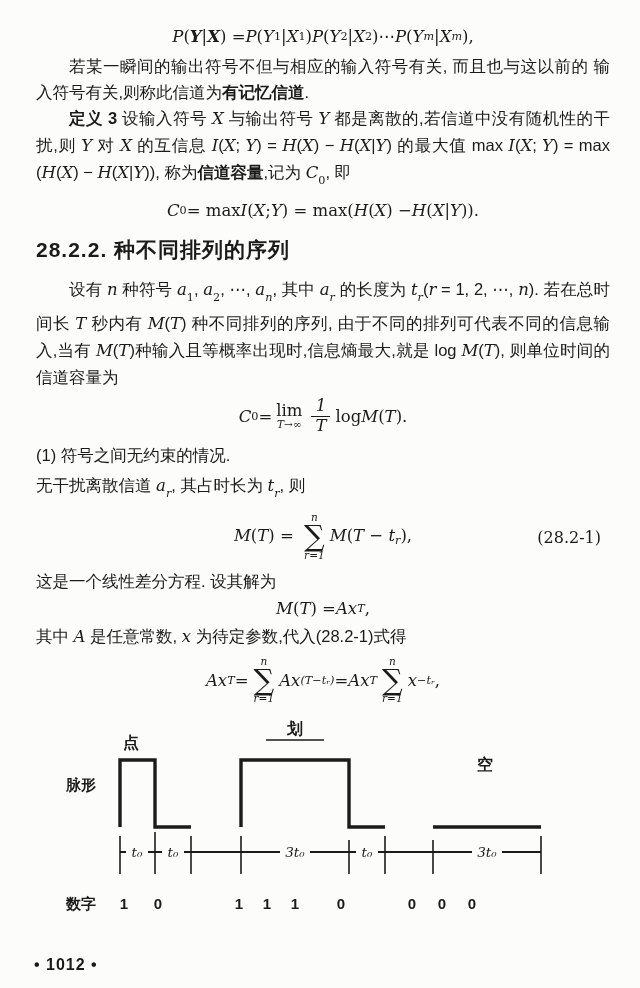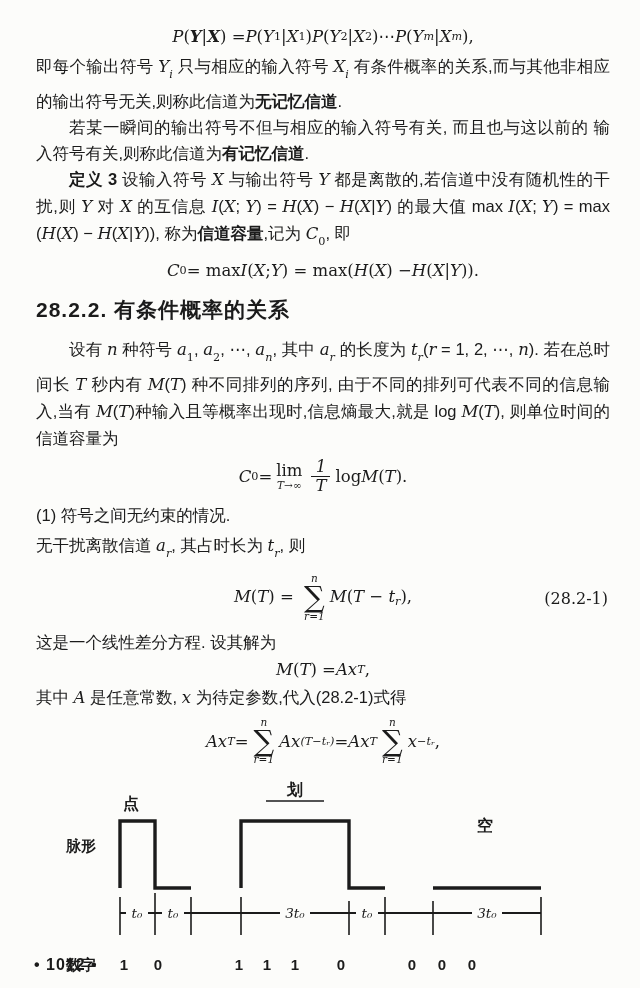--- a/index.html
+++ b/index.html
@@ -22,21 +22,21 @@
   }
   .indent{text-indent:2em;}
   .eqrow{
     display:flex;justify-content:center;align-items:center;
     margin:7px 0;
     font-family:"DejaVu Serif",serif;
     font-size:16.5px;
     position:relative;
   }
   .eqno{
-    position:absolute;right:2px;top:50%;transform:translateY(-50%);
+    position:absolute;right:9px;top:50%;transform:translateY(-50%);
     font-family:"DejaVu Serif",serif;font-size:16px;
   }
   .heading{
     font-size:21px;font-weight:bold;
     margin:16px 0 12px 0;
     letter-spacing:1px;
   }
   
   .tx{}
   .it{font-family:"DejaVu Serif",serif;font-style:italic;}
@@ -94,21 +94,20 @@
       <span class="it">P</span>
       <span class="tx">(</span>
       <span class="it">Y</span>
       <span class="sb it">m</span>
       <span class="tx">|</span>
       <span class="it">X</span>
       <span class="sb it">m</span>
       <span class="tx">),</span>
     </div>
 
-  <p class="para"><span class="tx">即每个输出符号 </span><span class="it">Y</span><span class="sb it">i</span><span class="tx"> 只与相应的输入符号 </span><span class="it">X</span><span class="sb it">i</span><span class="tx"> 有条件概率的关系,而与其他非相应的输出符号无关,则称此信道为</span><span class="bd">无记忆信道</span><span class="tx">.</span></p>
 
   <p class="para indent"><span class="tx">若某一瞬间的输出符号不但与相应的输入符号有关, 而且也与这以前的 输入符号有关,则称此信道为</span><span class="bd">有记忆信道</span><span class="tx">.</span></p>
 
   <p class="para indent"><span class="bd">定义 3</span><span class="tx">  设输入符号 </span><span class="it">X</span><span class="tx"> 与输出符号 </span><span class="it">Y</span><span class="tx"> 都是离散的,若信道中没有随机性的干扰,则 </span><span class="it">Y</span><span class="tx"> 对 </span><span class="it">X</span><span class="tx"> 的互信息 </span><span class="it">I</span><span class="tx">(</span><span class="it">X</span><span class="tx">; </span><span class="it">Y</span><span class="tx">) = </span><span class="it">H</span><span class="tx">(</span><span class="it">X</span><span class="tx">) − </span><span class="it">H</span><span class="tx">(</span><span class="it">X</span><span class="tx">|</span><span class="it">Y</span><span class="tx">) 的最大值 max </span><span class="it">I</span><span class="tx">(</span><span class="it">X</span><span class="tx">; </span><span class="it">Y</span><span class="tx">) = max (</span><span class="it">H</span><span class="tx">(</span><span class="it">X</span><span class="tx">) − </span><span class="it">H</span><span class="tx">(</span><span class="it">X</span><span class="tx">|</span><span class="it">Y</span><span class="tx">)), 称为</span><span class="bd">信道容量</span><span class="tx">,记为 </span><span class="it">C</span><span class="sb">0</span><span class="tx">, 即</span></p>
 
   <div class="eqrow">
       <span class="it">C</span>
       <span class="sb">0</span>
       <span class="tx"> = max </span>
       <span class="it">I</span>
@@ -122,21 +121,21 @@
       <span class="it">X</span>
       <span class="tx">) − </span>
       <span class="it">H</span>
       <span class="tx">(</span>
       <span class="it">X</span>
       <span class="tx">|</span>
       <span class="it">Y</span>
       <span class="tx">)).</span>
     </div>
 
-  <h2 class="heading">28.2.2. 有条件概率的关系</h2>
+  <h2 class="heading">28.2.2. 种不同排列的序列</h2>
 
   <p class="para indent"><span class="tx">设有 </span><span class="it">n</span><span class="tx"> 种符号 </span><span class="it">a</span><span class="sb">1</span><span class="tx">, </span><span class="it">a</span><span class="sb">2</span><span class="tx">, ⋯, </span><span class="it">a</span><span class="sb it">n</span><span class="tx">, 其中 </span><span class="it">a</span><span class="sb it">r</span><span class="tx"> 的长度为 </span><span class="it">t</span><span class="sb it">r</span><span class="tx">(</span><span class="it">r</span><span class="tx"> = 1, 2, ⋯, </span><span class="it">n</span><span class="tx">). 若在总时间长 </span><span class="it">T</span><span class="tx"> 秒内有 </span><span class="it">M</span><span class="tx">(</span><span class="it">T</span><span class="tx">) 种不同排列的序列, 由于不同的排列可代表不同的信息输入,当有 </span><span class="it">M</span><span class="tx">(</span><span class="it">T</span><span class="tx">)种输入且等概率出现时,信息熵最大,就是 log </span><span class="it">M</span><span class="tx">(</span><span class="it">T</span><span class="tx">), 则单位时间的信道容量为</span></p>
 
   <div class="eqrow">
       <span class="it">C</span>
       <span class="sb">0</span>
       <span class="tx"> = </span>
       <span class="und">
         <span class="op2">lim</span>
         <span class="un">T→∞</span>

